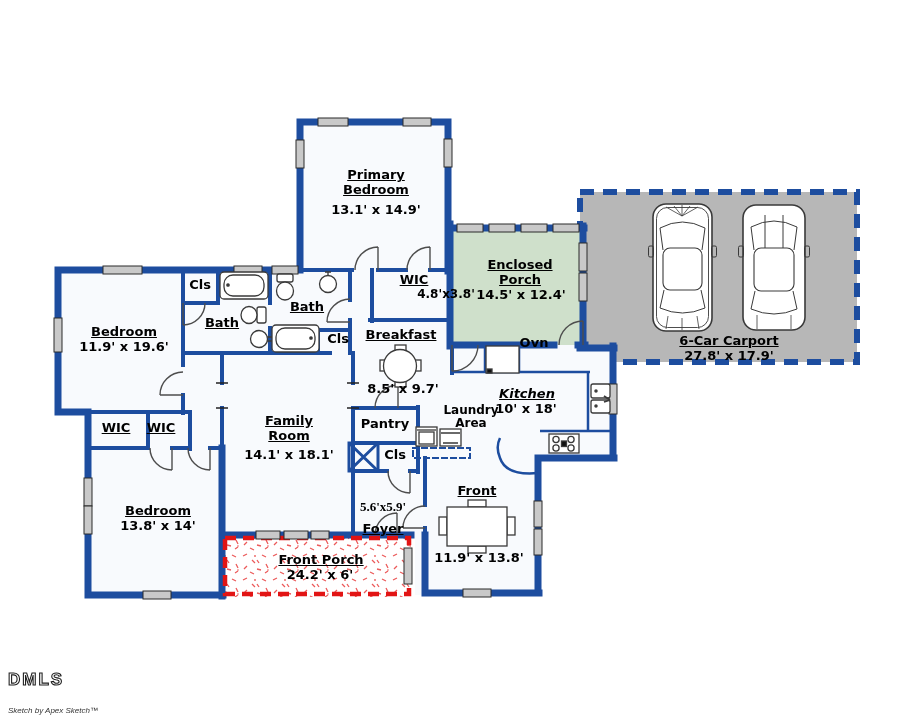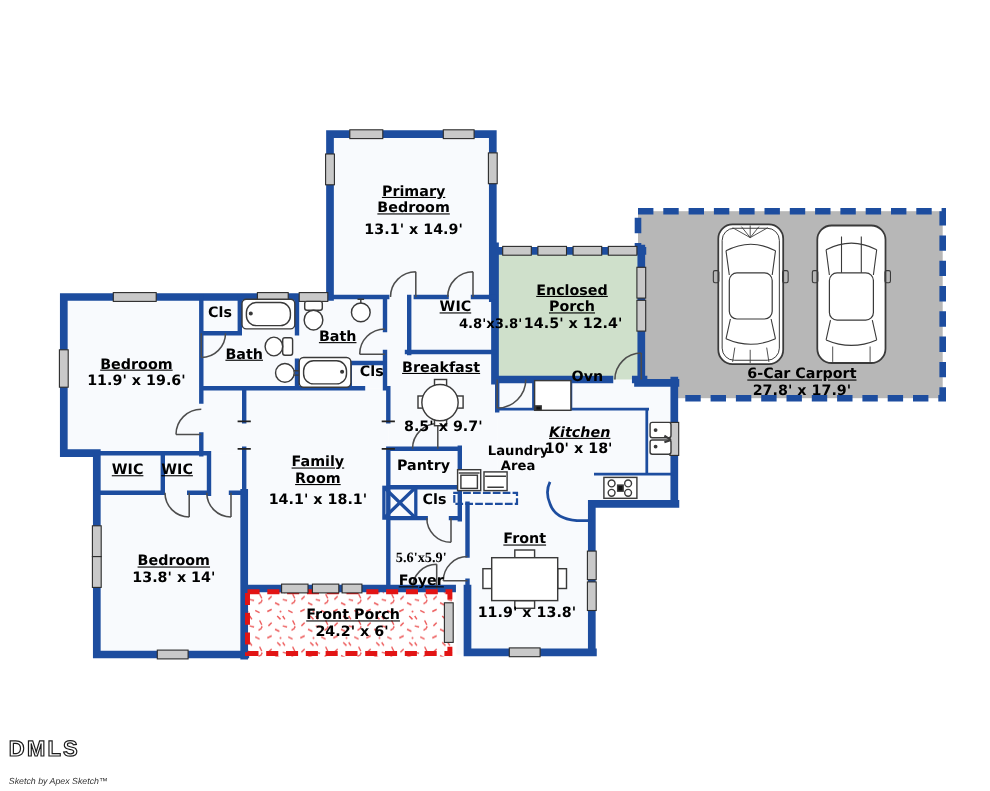--- a/index.html
+++ b/index.html
@@ -6,21 +6,21 @@
   .plan{position:relative;width:900px;height:719px;background:#fff;overflow:hidden;
         font-family:"DejaVu Sans","Liberation Sans",sans-serif;}
   .plan svg{position:absolute;left:0;top:0;}
   .lbl{position:absolute;transform:translateX(-50%);text-align:center;
        font-weight:bold;color:#000;font-size:13px;line-height:1.12;}
   .u{text-decoration:underline;}
   .nw{white-space:nowrap;}
   .w90{width:92px;} .w80{width:82px;} .w70{width:64px;} .w60{width:58px;}
   .s12{font-size:12px;margin-left:32px;}
   .logo{position:absolute;left:8px;top:670px;font-family:"Liberation Sans",sans-serif;
-        font-size:20px;font-weight:bold;letter-spacing:2px;color:transparent;
+        font-size:17px;font-weight:bold;letter-spacing:2px;color:transparent;
         -webkit-text-stroke:1.1px #1c1c1c;}
   .credit{position:absolute;left:8px;top:706px;font-size:8px;font-style:italic;
         color:#333;font-family:"Liberation Sans",sans-serif;}
 </style>
 </head>
 <body>
 
 <div class="plan">
 
 <svg width="900" height="719" viewBox="0 0 900 719">

